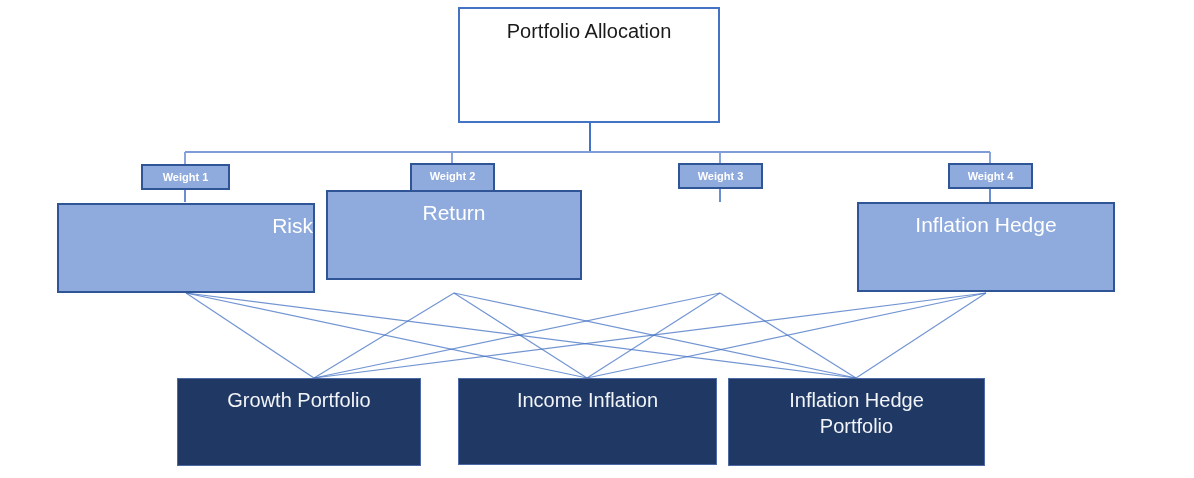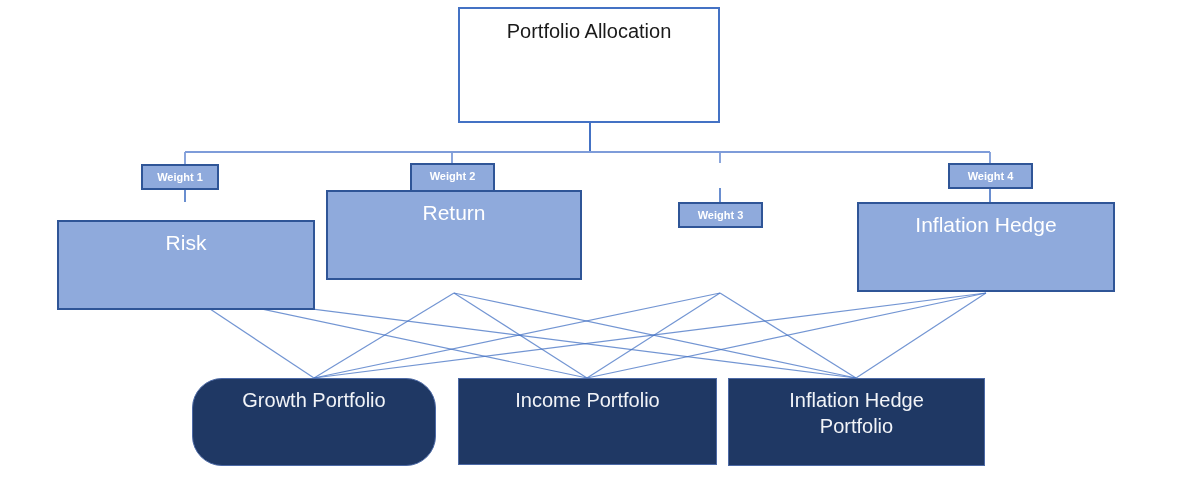--- a/index.html
+++ b/index.html
@@ -92,46 +92,46 @@
     <line class="cross" x1="720" y1="293" x2="856" y2="378"></line>
     <line class="cross" x1="986" y1="293" x2="314" y2="378"></line>
     <line class="cross" x1="986" y1="293" x2="587" y2="378"></line>
     <line class="cross" x1="986" y1="293" x2="856" y2="378"></line>
   </svg>
 
   <div class="box root-box" style="left:458px; top:7px; width:262px; height:116px;">
     <span>Portfolio Allocation</span>
   </div>
 
-  <div class="box weight-box" style="left:141px; top:164px; width:78px; height:26px;">
+  <div class="box weight-box" style="left:141px; top:164px; width:89px; height:26px;">
     <span>Weight 1</span>
   </div>
   <div class="box weight-box" style="left:410px; top:163px; width:85px; height:41px;">
     <span>Weight 2</span>
   </div>
-  <div class="box weight-box" style="left:678px; top:163px; width:85px; height:26px;margin-top:39px;">
+  <div class="box weight-box" style="left:678px; top:163px; width:85px; height:26px;">
     <span>Weight 3</span>
   </div>
   <div class="box weight-box" style="left:948px; top:163px; width:85px; height:26px;">
     <span>Weight 4</span>
   </div>
 
-  <div class="box crit-box" style="left:57px; top:220px; width:258px; height:90px;">
+  <div class="box crit-box" style="left:57px; top:203px; width:258px; height:90px;text-align:right;">
     <span>Risk</span>
   </div>
   <div class="box crit-box" style="left:326px; top:190px; width:256px; height:90px;">
     <span>Return</span>
   </div>
   <div class="box crit-box" style="left:857px; top:202px; width:258px; height:90px;">
     <span>Inflation Hedge</span>
   </div>
 
-  <div class="box port-box" style="left:192px; top:378px; width:244px; height:88px;border-radius:30px;">
+  <div class="box port-box" style="left:177px; top:378px; width:244px; height:88px;">
     <span>Growth Portfolio</span>
   </div>
   <div class="box port-box" style="left:458px; top:378px; width:259px; height:87px;">
-    <span>Income Portfolio</span>
+    <span>Income Inflation</span>
   </div>
   <div class="box port-box" style="left:728px; top:378px; width:257px; height:88px; padding-left:30px; padding-right:30px;">
     <span>Inflation Hedge Portfolio</span>
   </div>
 
 </div>
 
 </body></html>

